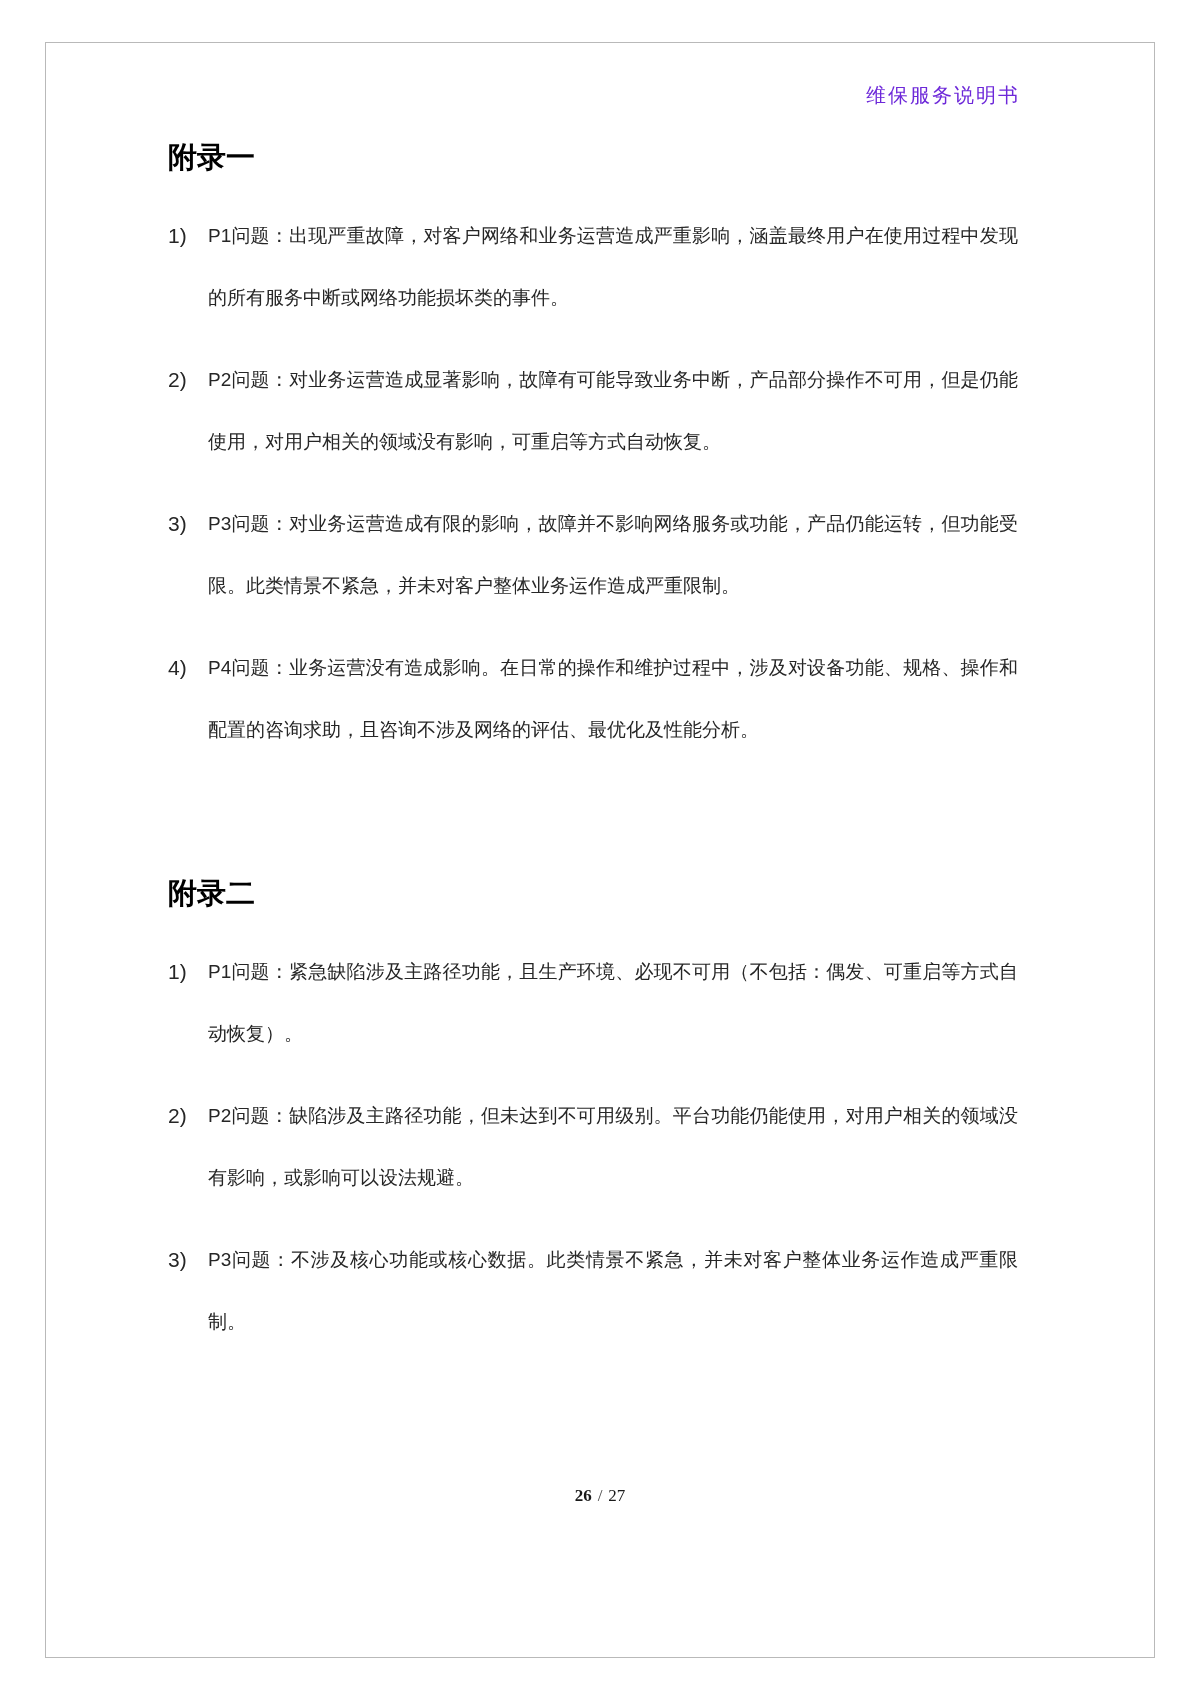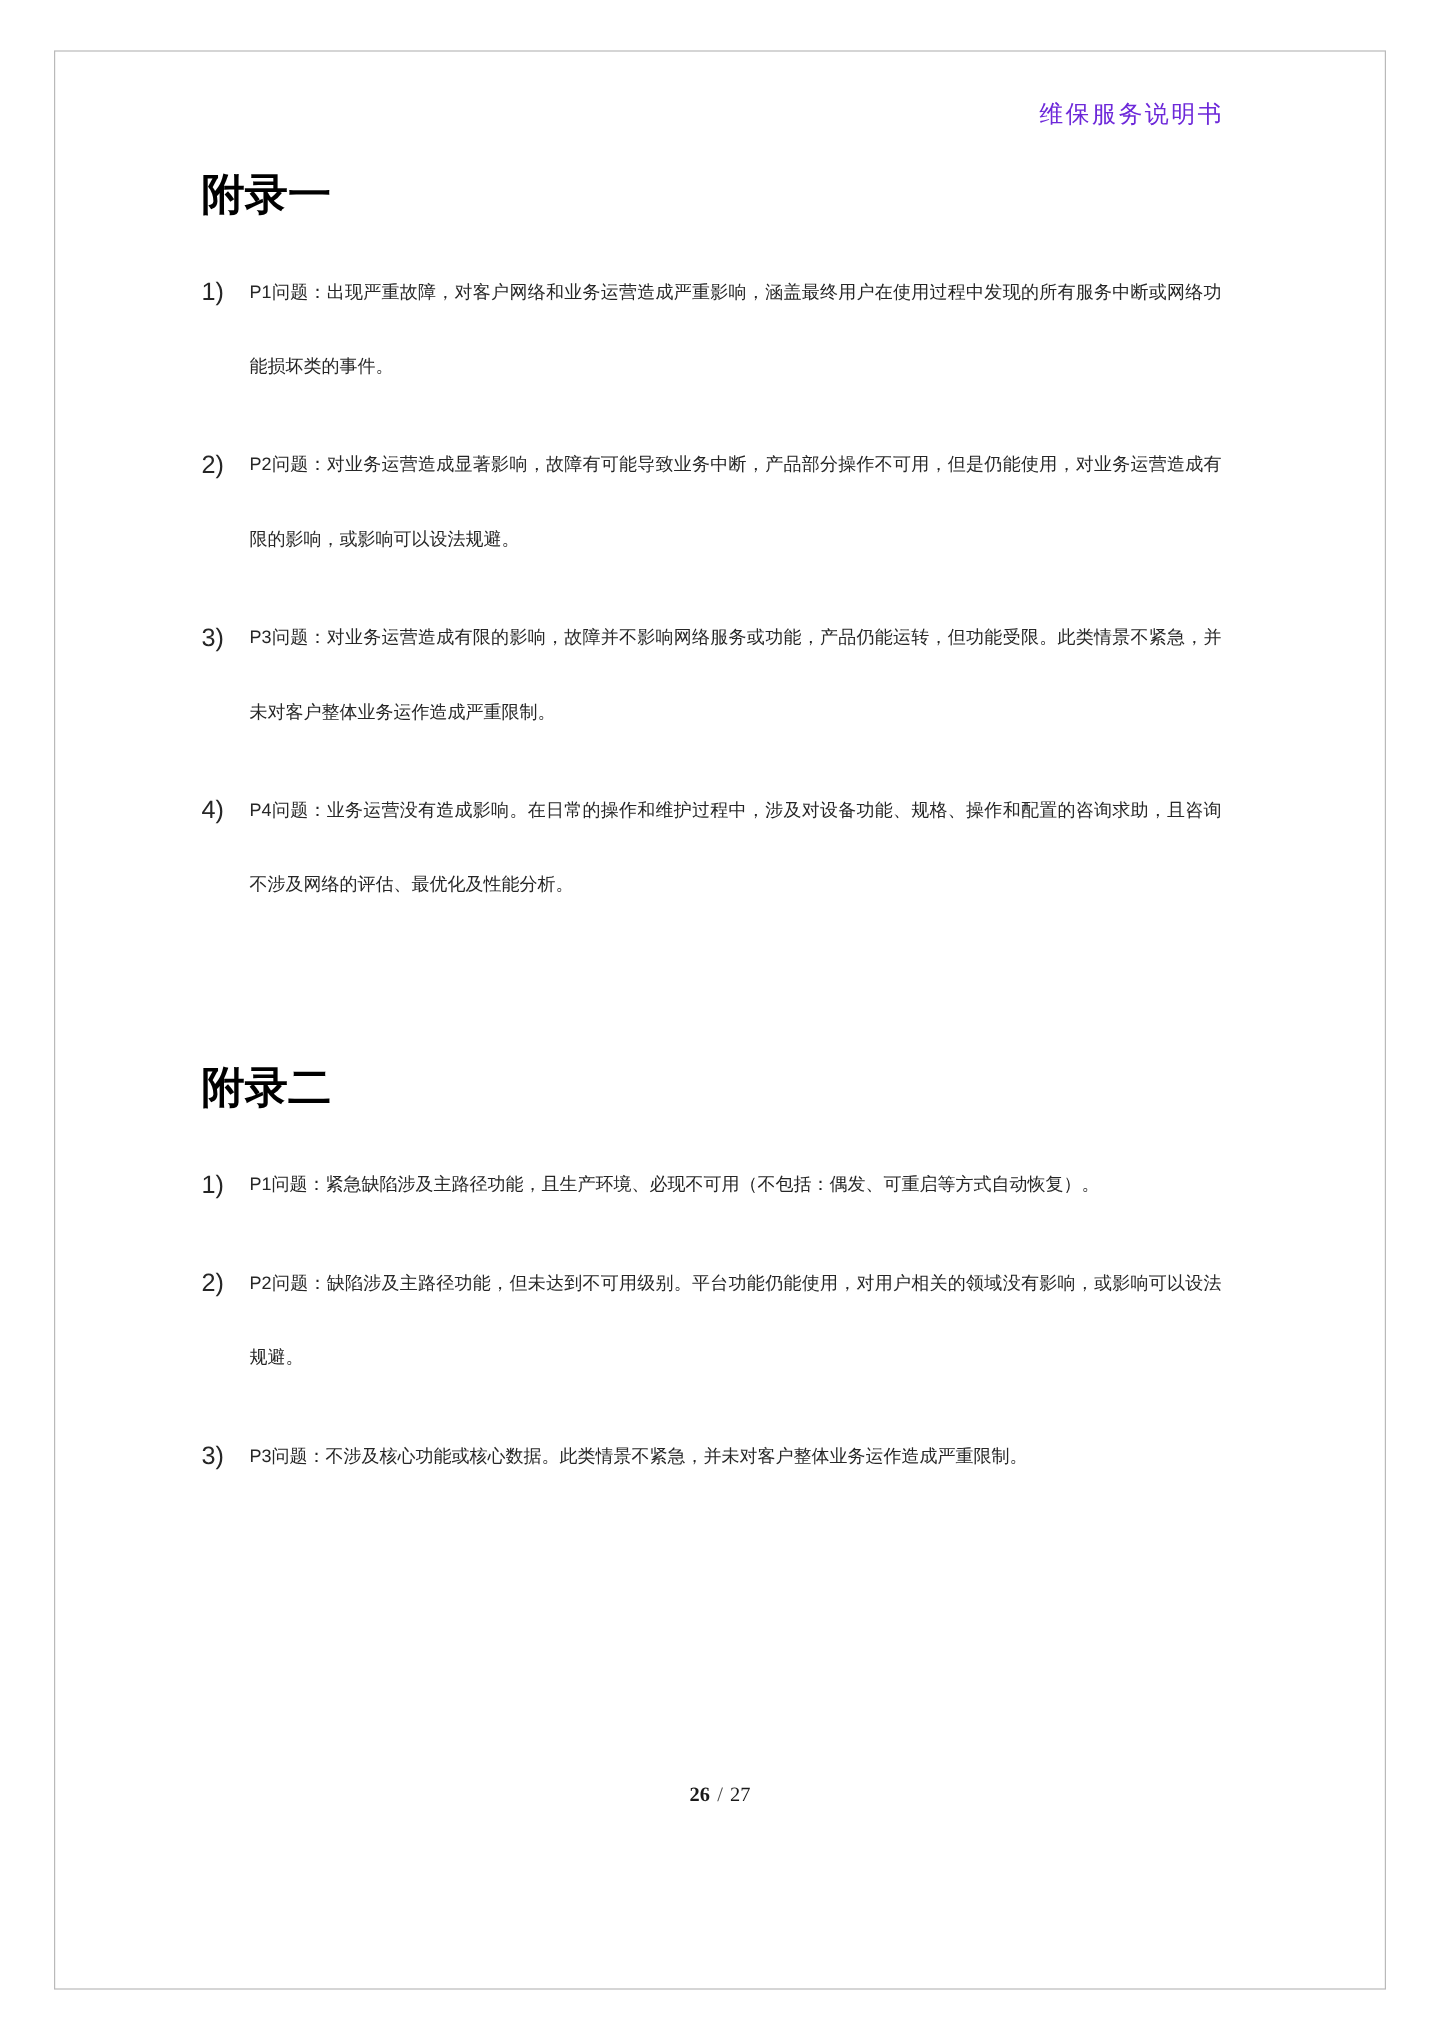--- a/index.html
+++ b/index.html
@@ -26,21 +26,21 @@
     letter-spacing: 2px;
     color: #6d28d9;
   }
   .content {
     position: absolute;
     left: 168px;
     top: 140px;
     width: 850px;
   }
   .section-title {
-    font-size: 36px;
+    font-size: 29px;
     font-weight: bold;
     color: #000000;
     line-height: 1.2;
     margin-bottom: 30px;
     display: flex;
     gap: 14px;
     font-family: "Liberation Sans", sans-serif;
   }
   .section + .section { margin-top: 115px; }
   .list-item {
@@ -49,21 +49,21 @@
   }
   .item-number {
     flex: none;
     width: 40px;
     font-size: 21px;
     line-height: 62px;
     color: #262626;
   }
   .item-text {
     flex: 1;
-    font-size: 15px;
+    font-size: 19px;
     line-height: 62px;
     text-align: justify;
     color: #262626;
   }
   .doc-footer {
     position: absolute;
     top: 1486px;
     left: 0;
     width: 100%;
     text-align: center;
@@ -87,21 +87,21 @@
     <h1 class="section-title">
       <span>附录一</span>
     </h1>
     <div class="list">
       <div class="list-item">
         <span class="item-number">1)</span>
         <span class="item-text">P1问题：出现严重故障，对客户网络和业务运营造成严重影响，涵盖最终用户在使用过程中发现的所有服务中断或网络功能损坏类的事件。</span>
       </div>
       <div class="list-item">
         <span class="item-number">2)</span>
-        <span class="item-text">P2问题：对业务运营造成显著影响，故障有可能导致业务中断，产品部分操作不可用，但是仍能使用，对业务运营造成有限的影响，或影响可以设法规避。</span>
+        <span class="item-text">P2问题：对业务运营造成显著影响，故障有可能导致业务中断，产品部分操作不可用，但是仍能使用，对用户相关的领域没有影响，可重启等方式自动恢复。</span>
       </div>
       <div class="list-item">
         <span class="item-number">3)</span>
         <span class="item-text">P3问题：对业务运营造成有限的影响，故障并不影响网络服务或功能，产品仍能运转，但功能受限。此类情景不紧急，并未对客户整体业务运作造成严重限制。</span>
       </div>
       <div class="list-item">
         <span class="item-number">4)</span>
         <span class="item-text">P4问题：业务运营没有造成影响。在日常的操作和维护过程中，涉及对设备功能、规格、操作和配置的咨询求助，且咨询不涉及网络的评估、最优化及性能分析。</span>
       </div>
     </div>

